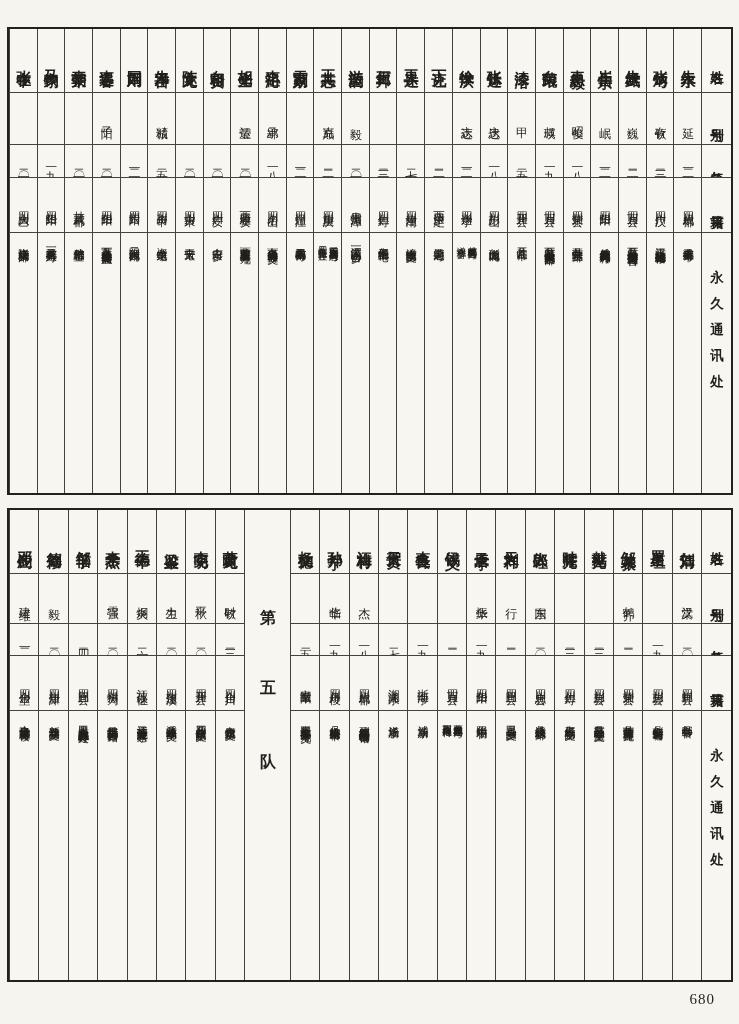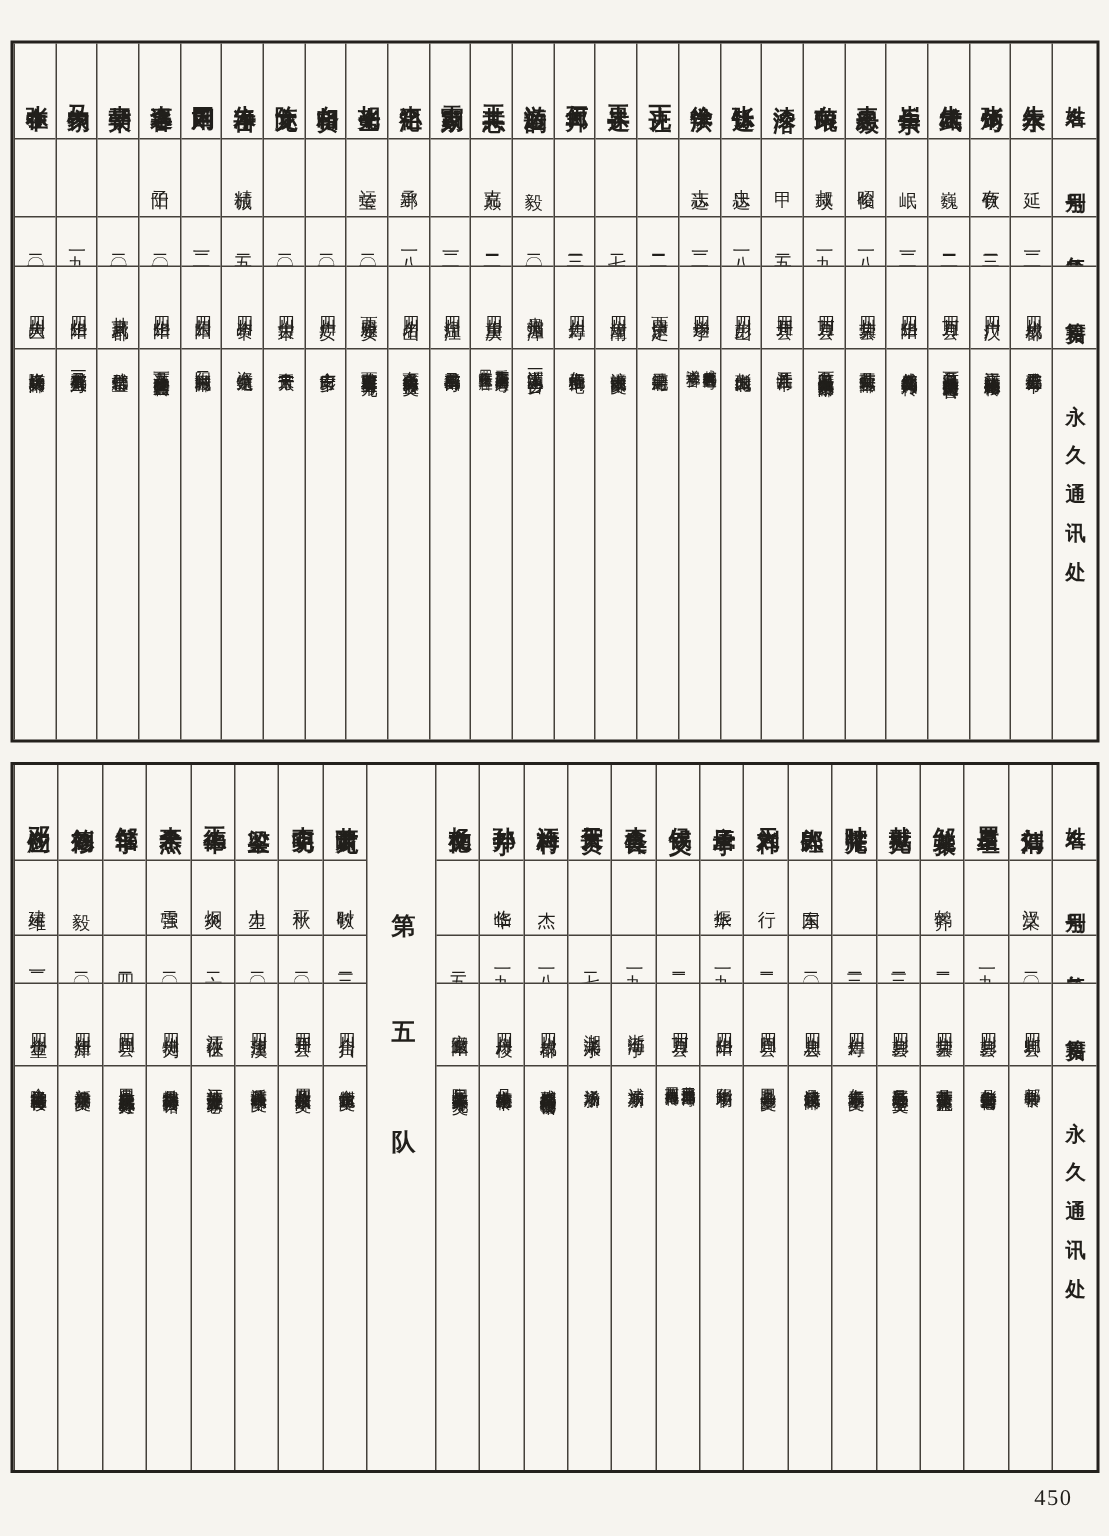--- a/index.html
+++ b/index.html
@@ -977,14 +977,14 @@
         <div class="cell c-native">
           <span class="v">四川金堂</span>
         </div>
         <div class="cell c-addr">
           <div class="addr">
             <div class="ln">金堂隆盛场青云楼转</div>
           </div>
         </div>
       </div>
     </div>
-  <div class="pageno">450</div>
+  <div class="pageno">680</div>
 </div>
 
 </body></html>

